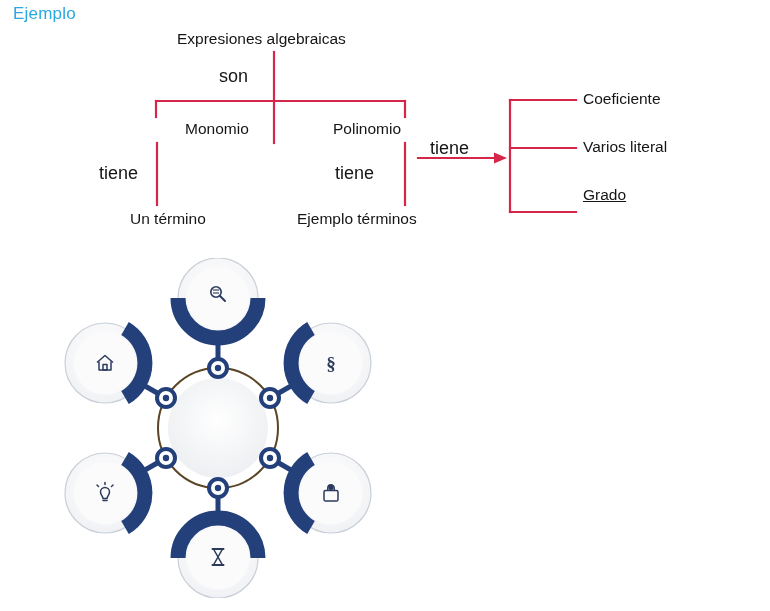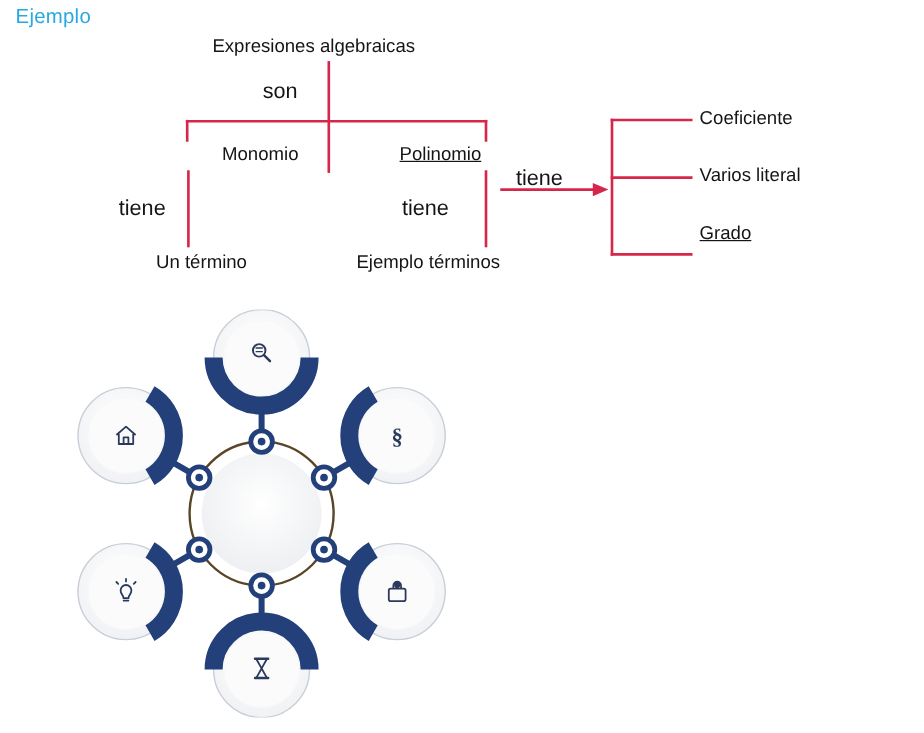--- a/index.html
+++ b/index.html
@@ -112,21 +112,21 @@
     <div class="cm-label" style="left:177px; top:31px;">Expresiones algebraicas</div>
 
     <div class="cm-connector-label" style="left:219px; top:67px;">son</div>
 
     <div class="cm-label" style="left:142px; top:121px;margin-left:43px;">Monomio</div>
 
     <div class="cm-connector-label" style="left:99px; top:164px;">tiene</div>
 
     <div class="cm-label" style="left:130px; top:211px;">Un término</div>
 
-    <div class="cm-label" style="left:333px; top:121px;text-decoration:underline;">Polinomio</div>
+    <div class="cm-label" style="left:333px; top:121px;">Polinomio</div>
 
     <div class="cm-connector-label" style="left:335px; top:164px;">tiene</div>
 
     <div class="cm-label" style="left:297px; top:211px;">Ejemplo términos</div>
 
     <div class="cm-connector-label" style="left:430px; top:139px;">tiene</div>
 
     <div class="cm-label" style="left:583px; top:91px;">Coeficiente</div>
 
     <div class="cm-label" style="left:583px; top:139px;">Varios literal</div>

